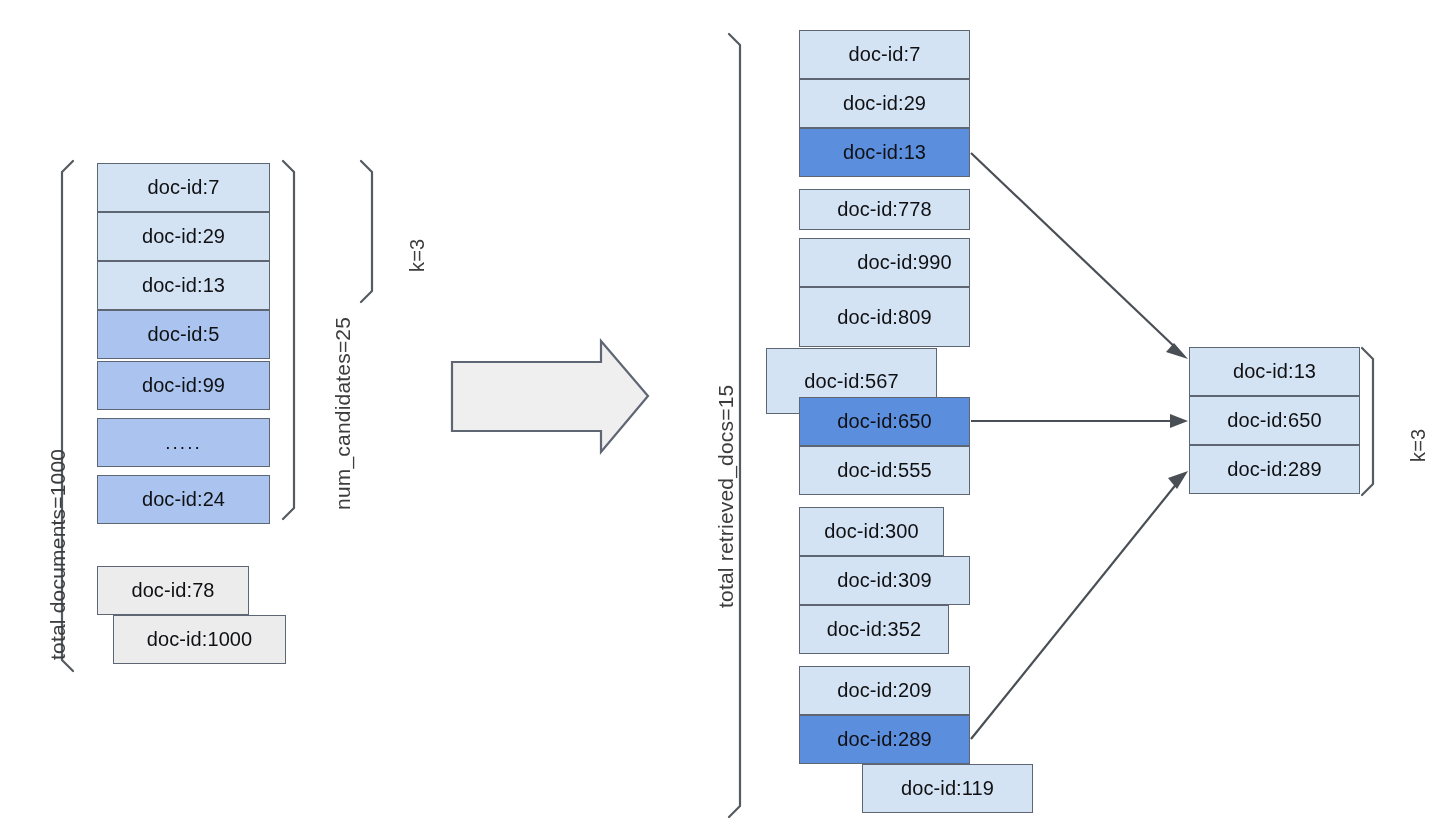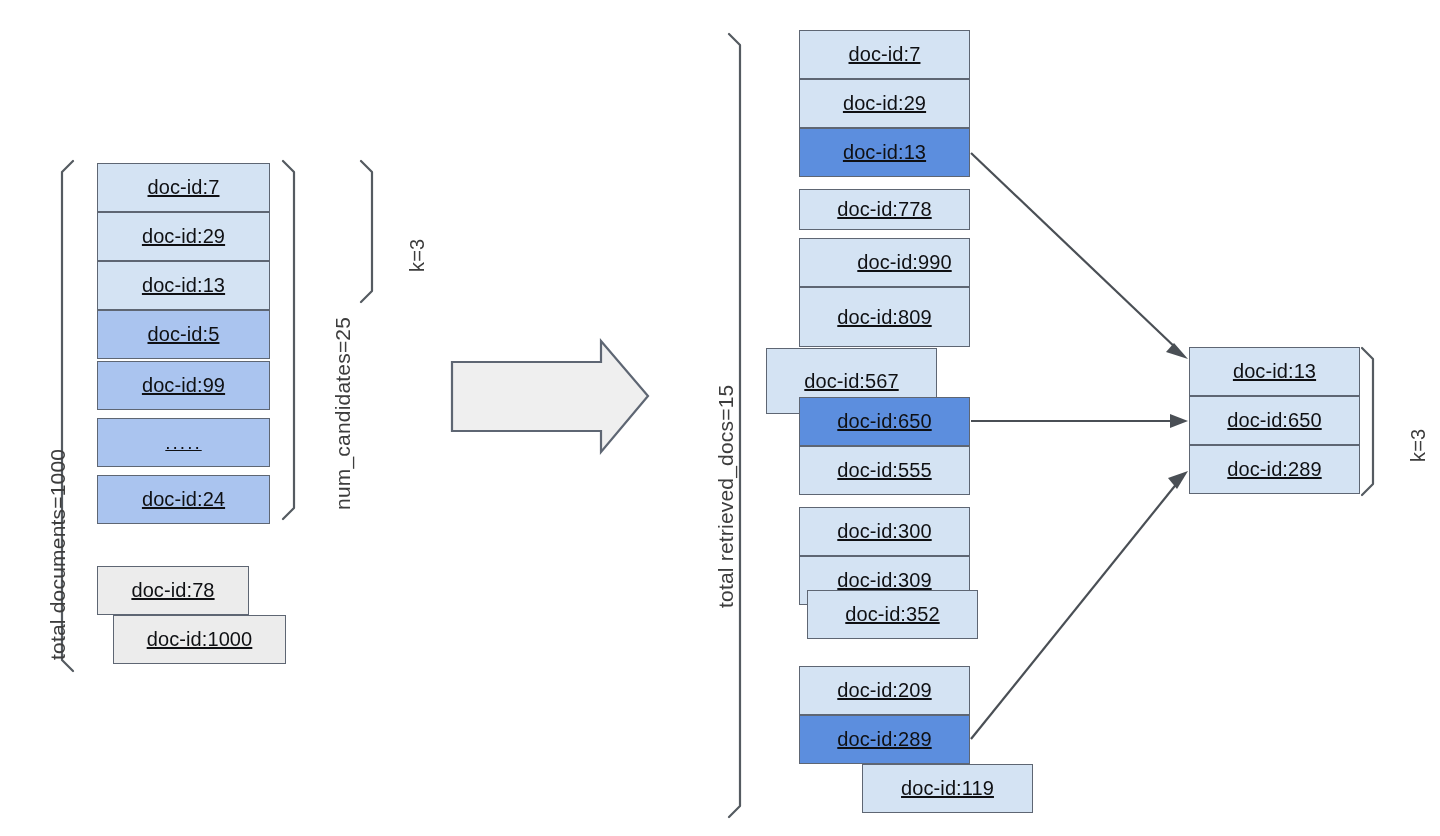--- a/index.html
+++ b/index.html
@@ -22,21 +22,20 @@
     position: absolute;
     box-sizing: border-box;
     display: flex;
     align-items: center;
     justify-content: center;
     border: 1.6px solid #5e6673;
     font-size: 20px;
     color: #0f1013;
     letter-spacing: 0.1px;
     white-space: nowrap;
-    text-decoration: underline;
   }
   .fill-light  { background: #d4e3f3; }
   .fill-med    { background: #aac4ef; }
   .fill-dark   { background: #5c8ede; }
   .fill-gray   { background: #ececec; }
 
   
   .vlabel {
     position: absolute;
     transform-origin: 0 0;
@@ -124,23 +123,23 @@
   <div class="doc-box fill-dark" style="left:799px; top:128px; width:171px; height:49px;">doc-id:13</div>
 
   <div class="doc-box fill-light" style="left:799px; top:189px; width:171px; height:41px;">doc-id:778</div>
   <div class="doc-box fill-light" style="left:799px; top:238px; width:171px; height:49px;padding-left:40px;">doc-id:990</div>
   <div class="doc-box fill-light" style="left:799px; top:287px; width:171px; height:60px;">doc-id:809</div>
 
   <div class="doc-box fill-light" style="left:766px; top:348px; width:171px; height:66px;">doc-id:567</div>
   <div class="doc-box fill-dark" style="left:799px; top:397px; width:171px; height:49px;">doc-id:650</div>
   <div class="doc-box fill-light" style="left:799px; top:446px; width:171px; height:49px;">doc-id:555</div>
 
-  <div class="doc-box fill-light" style="left:799px; top:507px; width:171px; height:49px;text-align:right;">doc-id:300</div>
+  <div class="doc-box fill-light" style="left:799px; top:507px; width:145px; height:49px;text-align:right;">doc-id:300</div>
   <div class="doc-box fill-light" style="left:799px; top:556px; width:171px; height:49px;">doc-id:309</div>
-  <div class="doc-box fill-light" style="left:799px; top:590px; width:171px; height:49px;margin-left:8px;">doc-id:352</div>
+  <div class="doc-box fill-light" style="left:799px; top:605px; width:150px; height:49px;">doc-id:352</div>
 
   <div class="doc-box fill-light" style="left:799px; top:666px; width:171px; height:49px;">doc-id:209</div>
   <div class="doc-box fill-dark" style="left:799px; top:715px; width:171px; height:49px;">doc-id:289</div>
   <div class="doc-box fill-light" style="left:843px; top:764px; width:171px; height:49px;margin-left:19px;">doc-id:119</div>
 
   <div class="doc-box fill-light" style="left:1189px; top:347px; width:171px; height:49px;">doc-id:13</div>
   <div class="doc-box fill-light" style="left:1189px; top:396px; width:171px; height:49px;">doc-id:650</div>
   <div class="doc-box fill-light" style="left:1189px; top:445px; width:171px; height:49px;">doc-id:289</div>
 
 </div>

